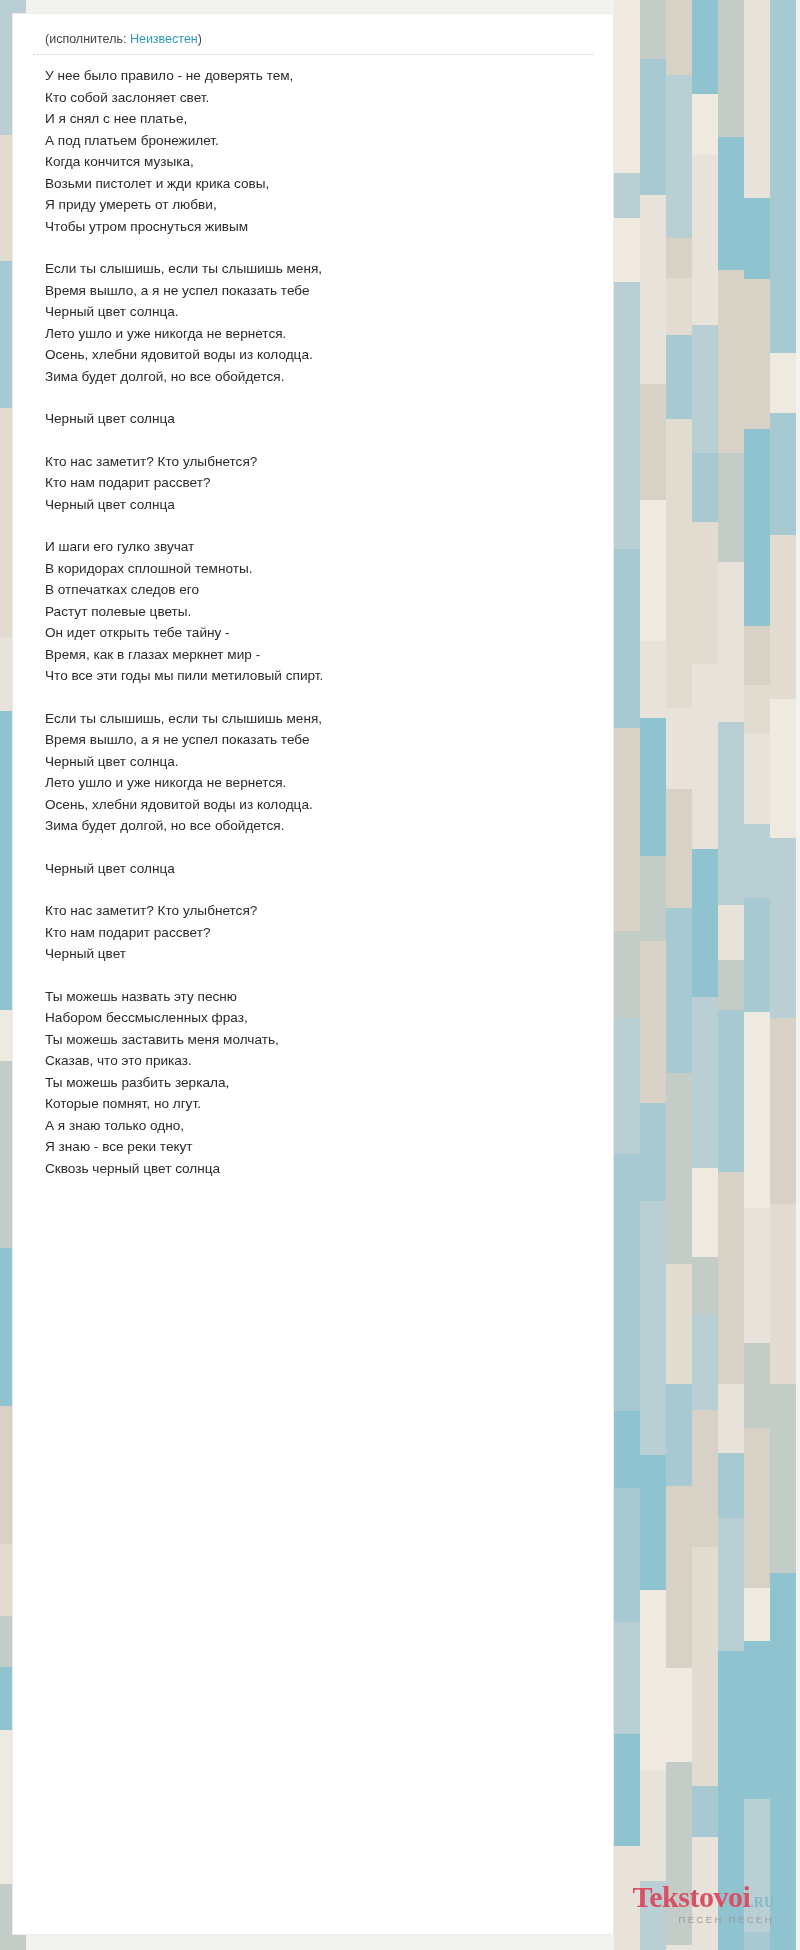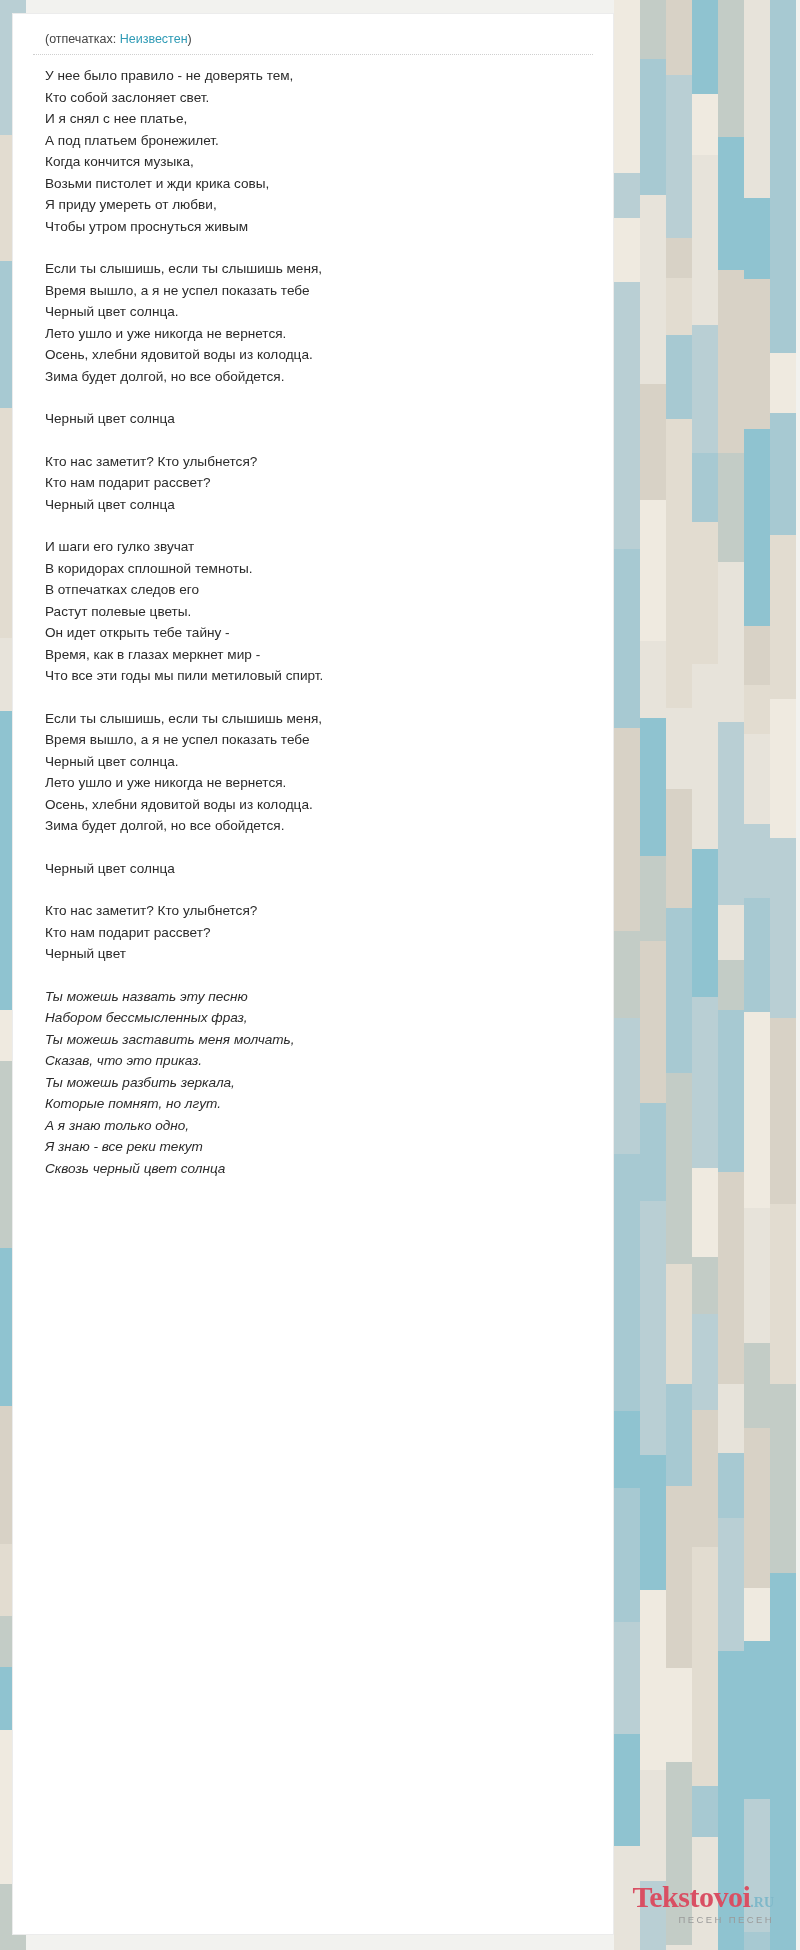--- a/index.html
+++ b/index.html
@@ -79,21 +79,20 @@
     line-height: 21.5px;
     color: #2b2b2b;
     margin-left: 12px;
     white-space: pre-wrap;
   }
   .verse {
     margin: 0 0 21px 0;
   }
   .verse:last-child {
     margin-bottom: 0;
-    font-style: italic;
   }
 
   
   .footer-logo {
     position: absolute;
     right: 26px;
     bottom: 26px;
     text-align: right;
     line-height: 1;
   }
@@ -270,21 +269,21 @@
         <div class="blk" style="height: 127px; background: rgb(143, 195, 208);"></div>
         <div class="blk" style="height: 152px; background: rgb(143, 195, 208);"></div>
         <div class="blk" style="height: 98px; background: rgb(143, 195, 208);"></div>
       </div>
     </div>
 
   <div class="sheet">
 
 
     <div class="artist-line">
-      <span>(отпечатках:</span>
+      <span>(исполнитель:</span>
       <a href="#">Неизвестен</a><span>)</span>
     </div>
 
     <hr class="divider">
 
     <div class="lyrics" id="lyrics-body"><p class="verse">У нее было правило - не доверять тем,
 Кто собой заслоняет свет.
 И я снял с нее платье,
 А под платьем бронежилет.
 Когда кончится музыка,

